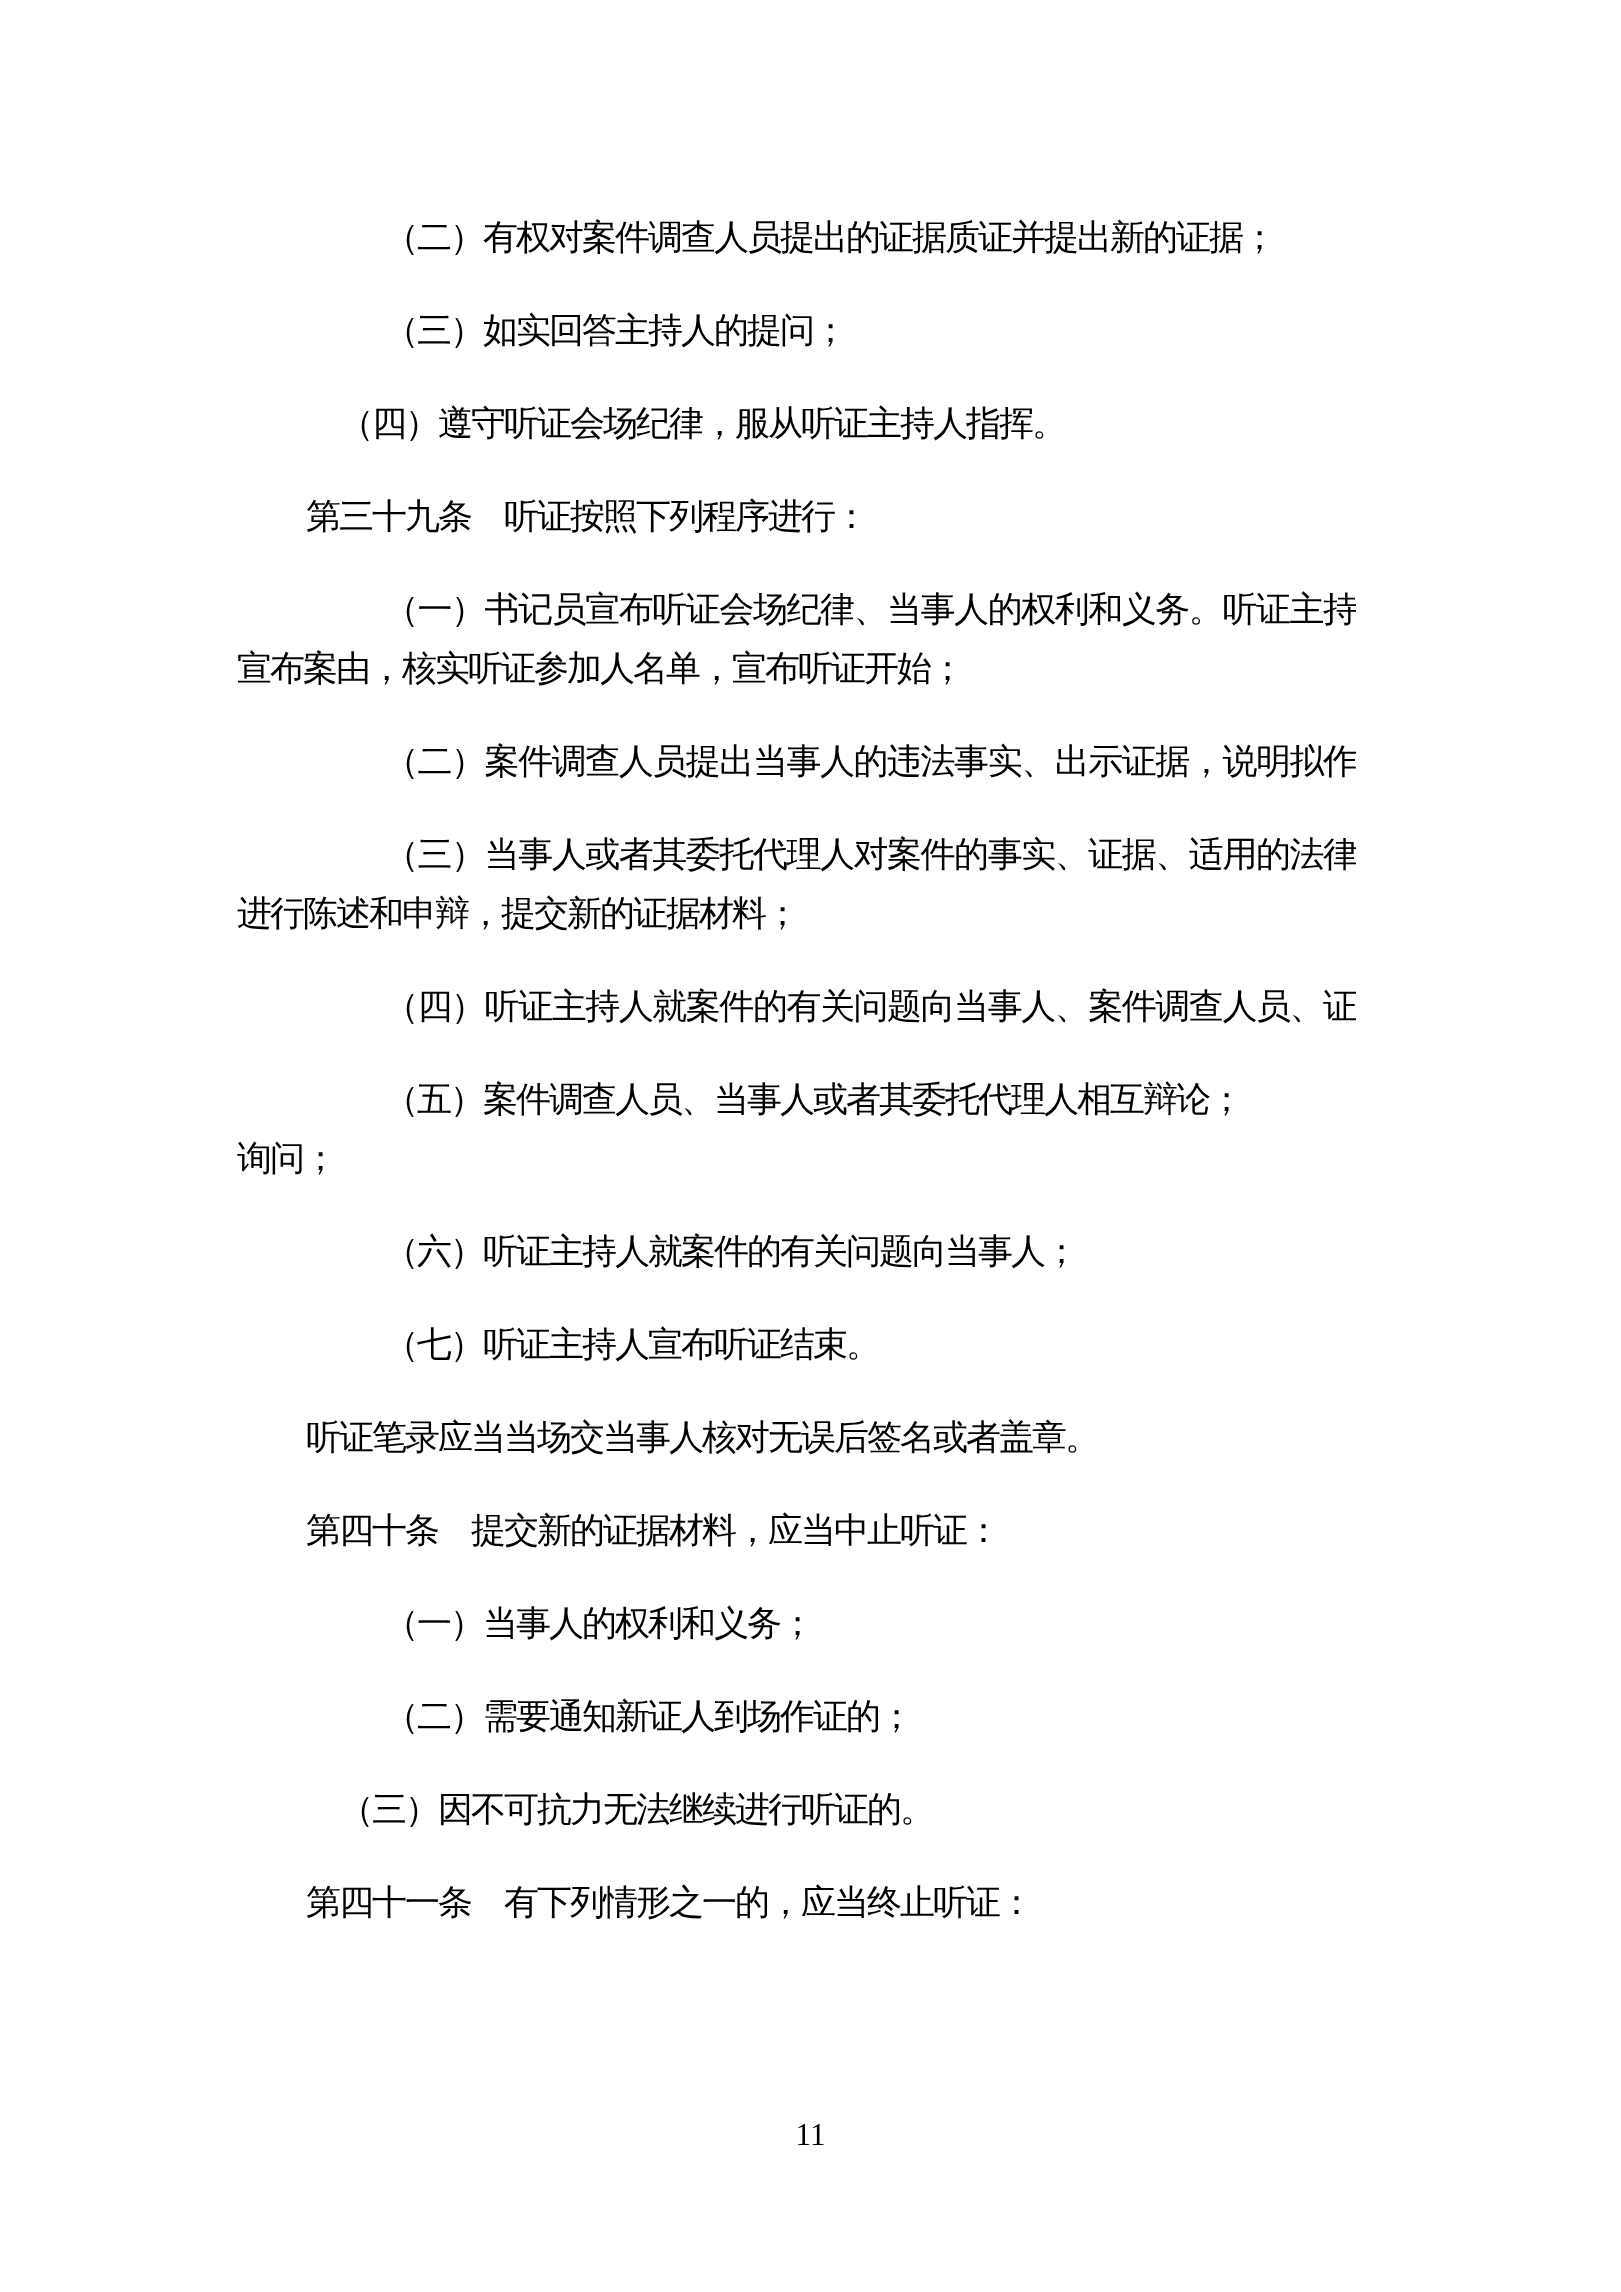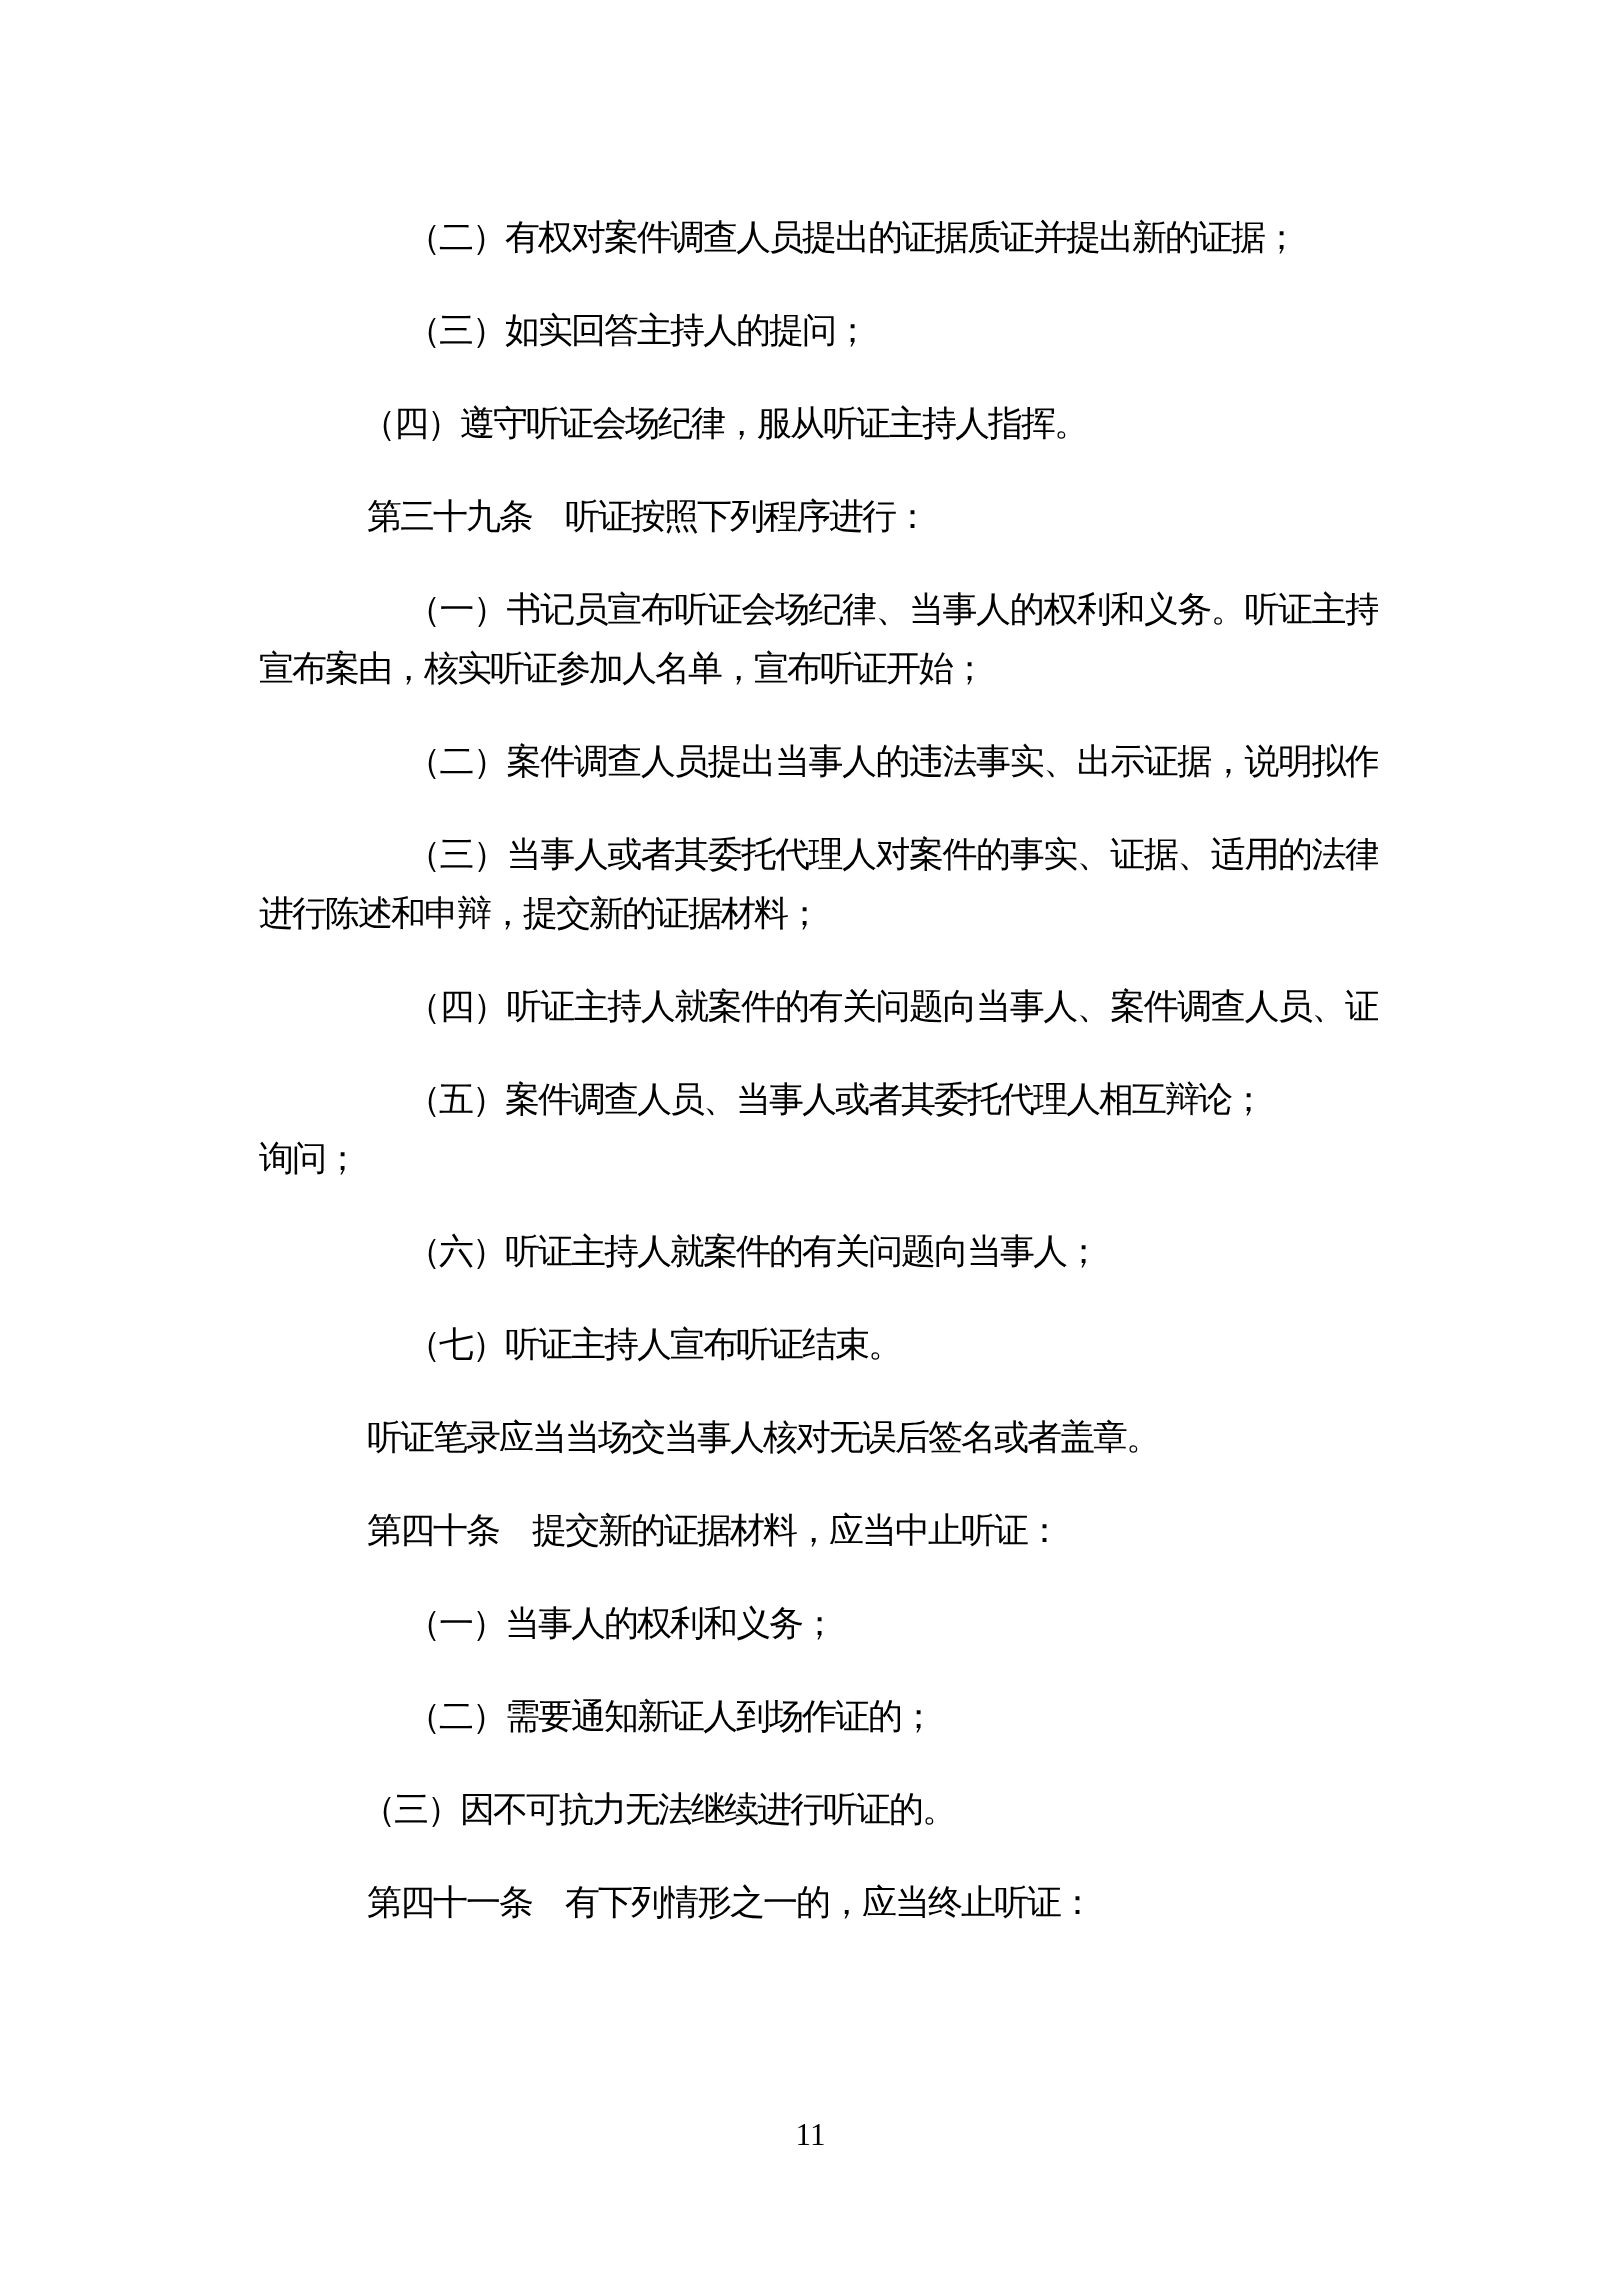--- a/index.html
+++ b/index.html
@@ -11,36 +11,36 @@
     position: relative;
     width: 1621px;
     height: 2293px;
     background: #ffffff;
     color: #000000;
     font-family: "Liberation Serif", "DejaVu Serif", serif;
     overflow: hidden;
   }
   .text-block {
     position: absolute;
-    left: 259px;
+    left: 237px;
     top: 208px;
     width: 1119px;
   }
   .line {
     font-size: 35px;
     letter-spacing: -2px;
     height: 59px;
     line-height: 59px;
     white-space: nowrap;
     color: #000000;
   }
   .line.para { margin-top: 34px; }
   .line.para:first-child { margin-top: 0; }
   .indent-item    { margin-left: 147px; width: 972px;  }
-  .indent-article { margin-left: 108px;  width: 1051px; }
+  .indent-article { margin-left: 69px;  width: 1051px; }
   .indent-special { margin-left: 102px;  width: 1039px; }
   .indent-none    { margin-left: 0;     width: 1119px; }
   .line.fill {
     white-space: normal;
     overflow: hidden;
     text-align: justify;
     text-align-last: justify;
     text-justify: inter-character;
   }
   .page-number {

